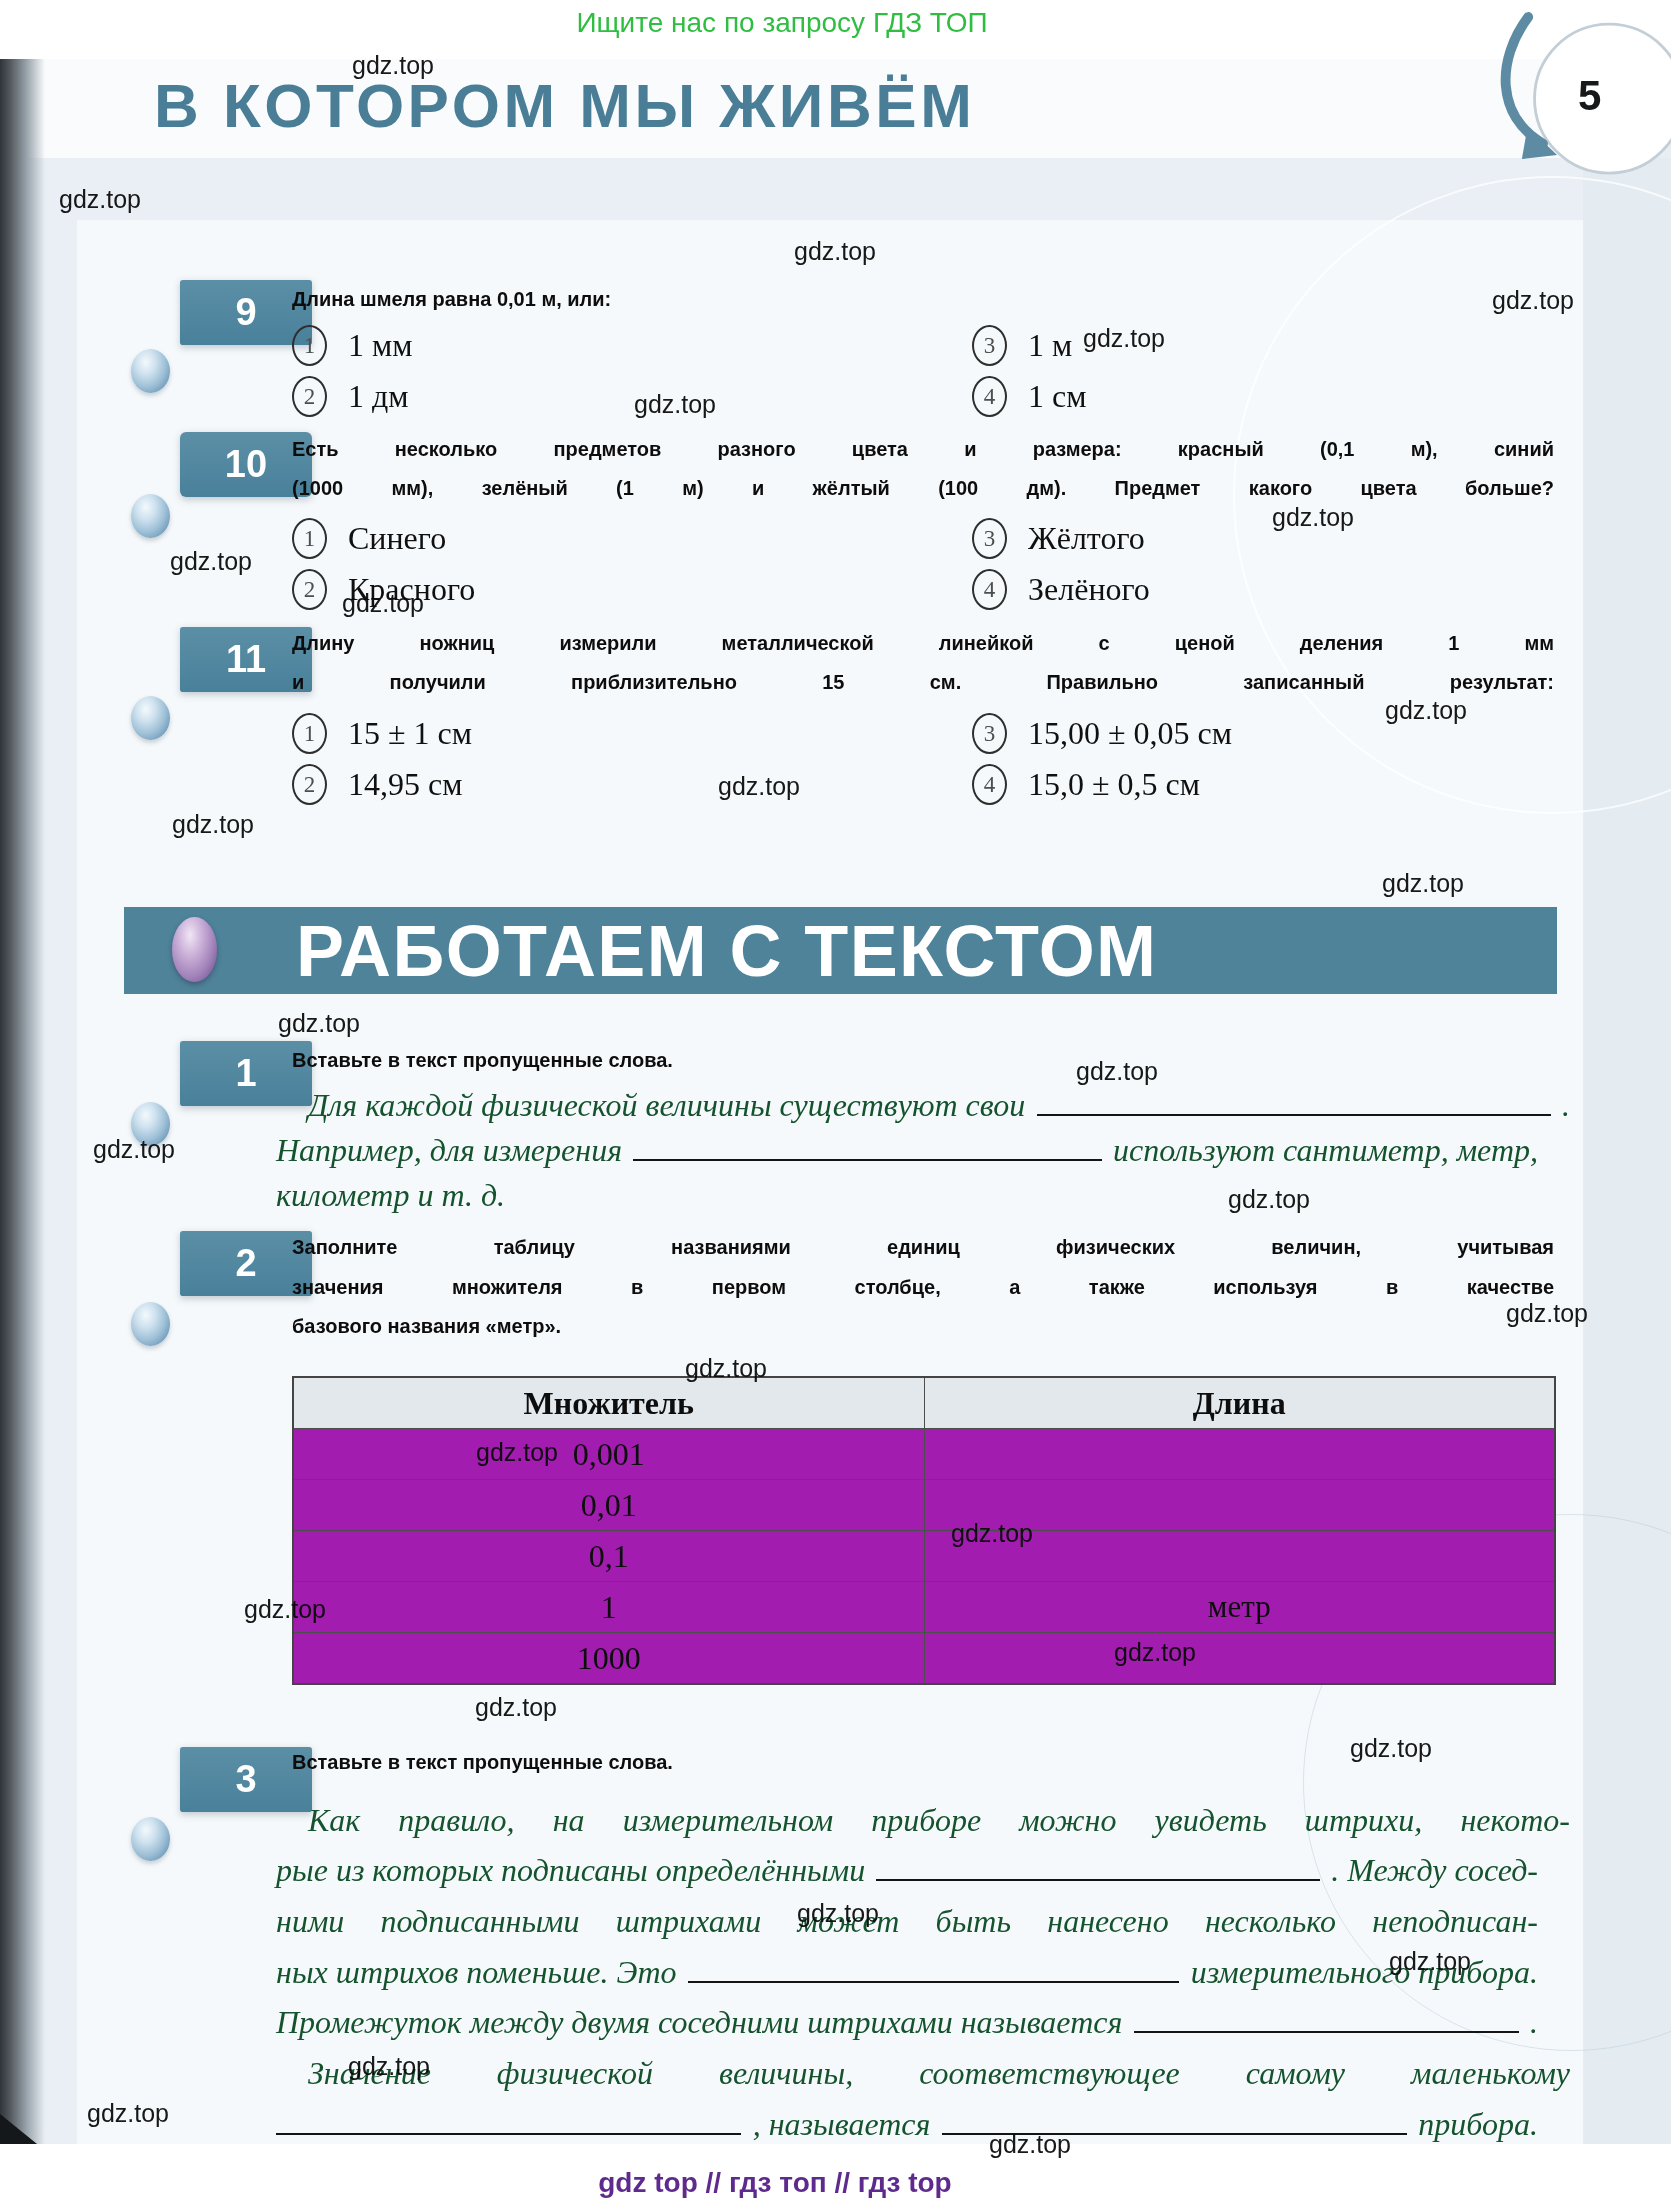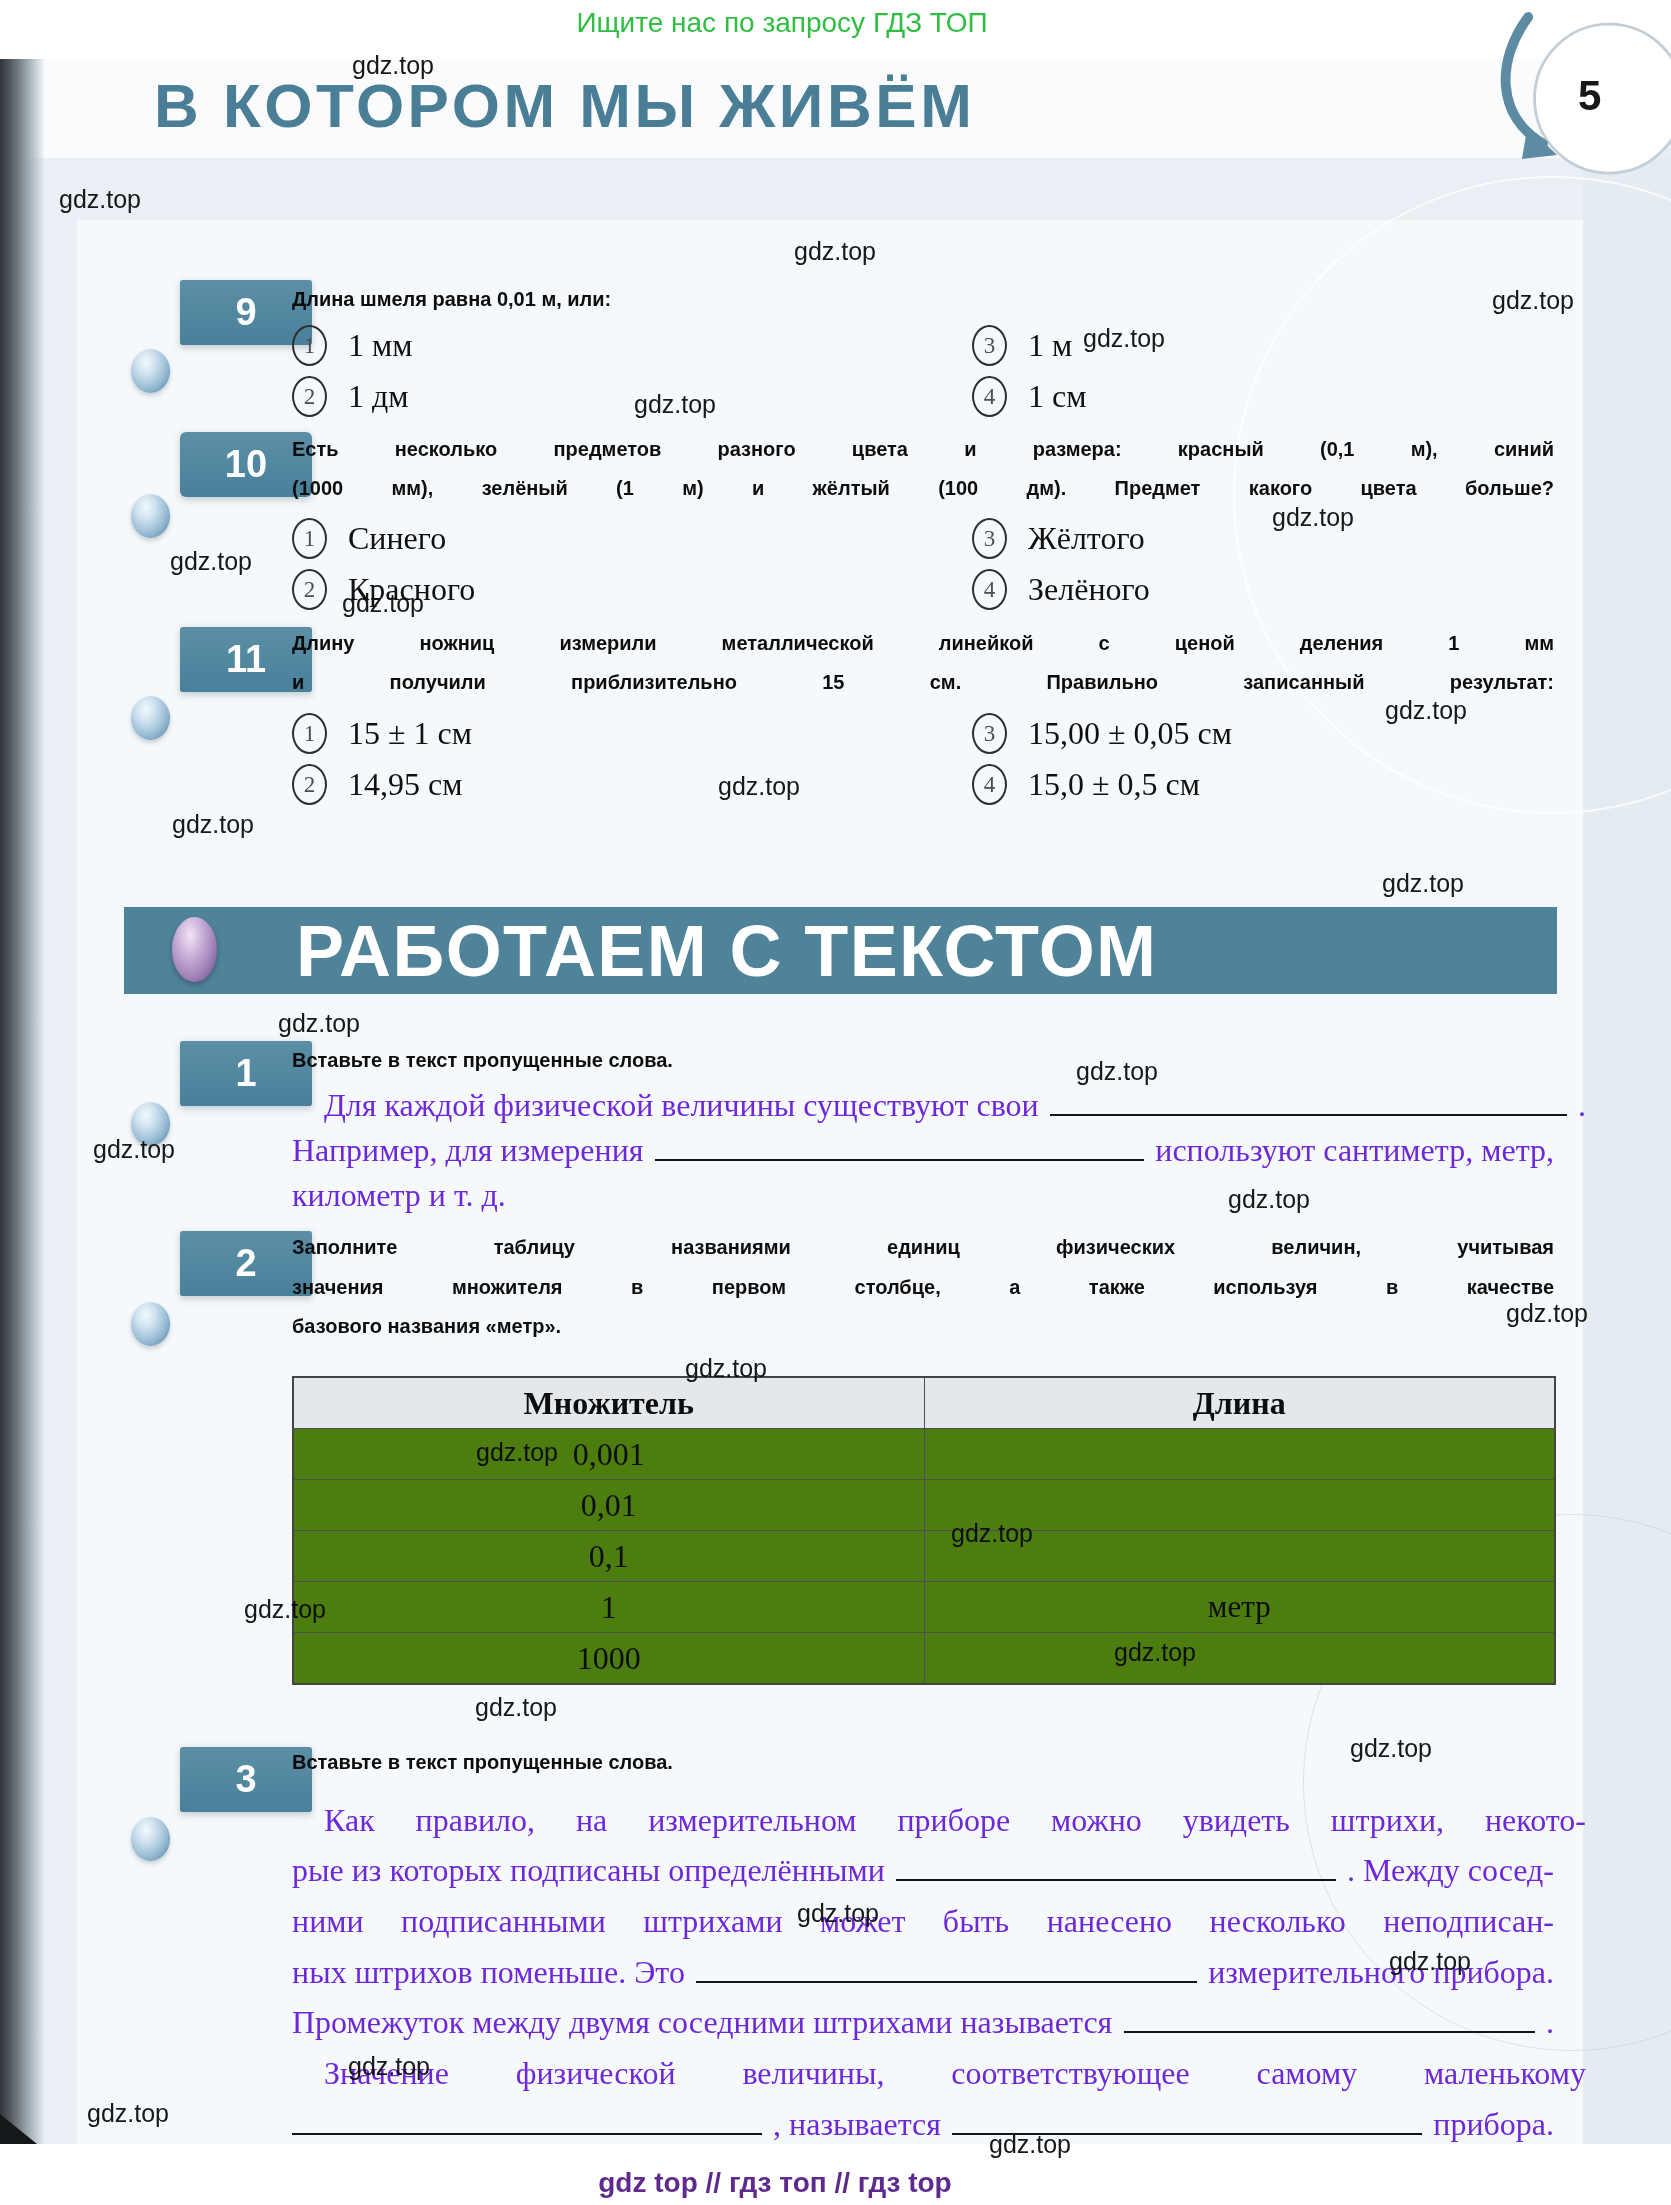--- a/index.html
+++ b/index.html
@@ -46,31 +46,31 @@
   .jt::after{content:"";display:inline-block;width:100%;height:0;}
 
   .opts{position:absolute;left:292px;width:1268px;display:grid;
         grid-template-columns:680px 1fr;grid-template-rows:auto auto;grid-auto-flow:column;
         row-gap:10px;}
   .opt{display:flex;align-items:center;gap:21px;font-family:"Liberation Serif",serif;font-size:32px;color:#101010;}
   .onum{flex:0 0 auto;width:31px;height:37px;border:2.1px solid #2e2e2e;border-radius:50%;
         display:flex;align-items:center;justify-content:center;
         font-family:"Liberation Serif",serif;font-size:23px;color:#4e4e4e;}
 
-  .serifline{position:absolute;left:292px;width:1262px;font-family:"Liberation Serif",serif;
-             font-size:32px;color:#6d28d9;}
+  .serifline{position:absolute;left:276px;width:1262px;font-family:"Liberation Serif",serif;
+             font-size:32px;color:#14532d;font-style:italic;}
   .js{text-align:justify;height:51px;line-height:51px;overflow:hidden;}
   .js::after{content:"";display:inline-block;width:100%;height:0;}
   .fl{display:flex;align-items:baseline;line-height:51px;height:51px;}
   .fl .seg{white-space:nowrap;flex:0 0 auto;}
   .fl .blank{flex:1 1 auto;border-bottom:2.1px solid #141414;margin:0 11.3px;}
   .ind{padding-left:32px;}
 
   .wtable{position:absolute;left:292px;top:1376px;border-collapse:collapse;table-layout:fixed;width:1262px;
-          font-family:"Liberation Serif",serif;font-size:32px;color:#0d0d0d;background:#4d7c0f;}
+          font-family:"Liberation Serif",serif;font-size:32px;color:#0d0d0d;background:#a21caf;}
   .wtable td,.wtable th{border:1.4px solid #4d4d4d;text-align:center;height:50px;padding:0;}
   .wtable{border:2.1px solid #444;}
   .wtable th{background:#e3e8ec;font-weight:700;}
   .wtable .metr{font-size:31px;}
 
   .banner{position:absolute;left:124px;top:907px;width:1433px;height:87px;background:#4e8399;
           display:flex;align-items:center;}
   .banner-text{position:absolute;left:172px;font-size:72px;font-weight:800;letter-spacing:1.4px;color:#fff;white-space:nowrap;}
 </style>
 </head>

